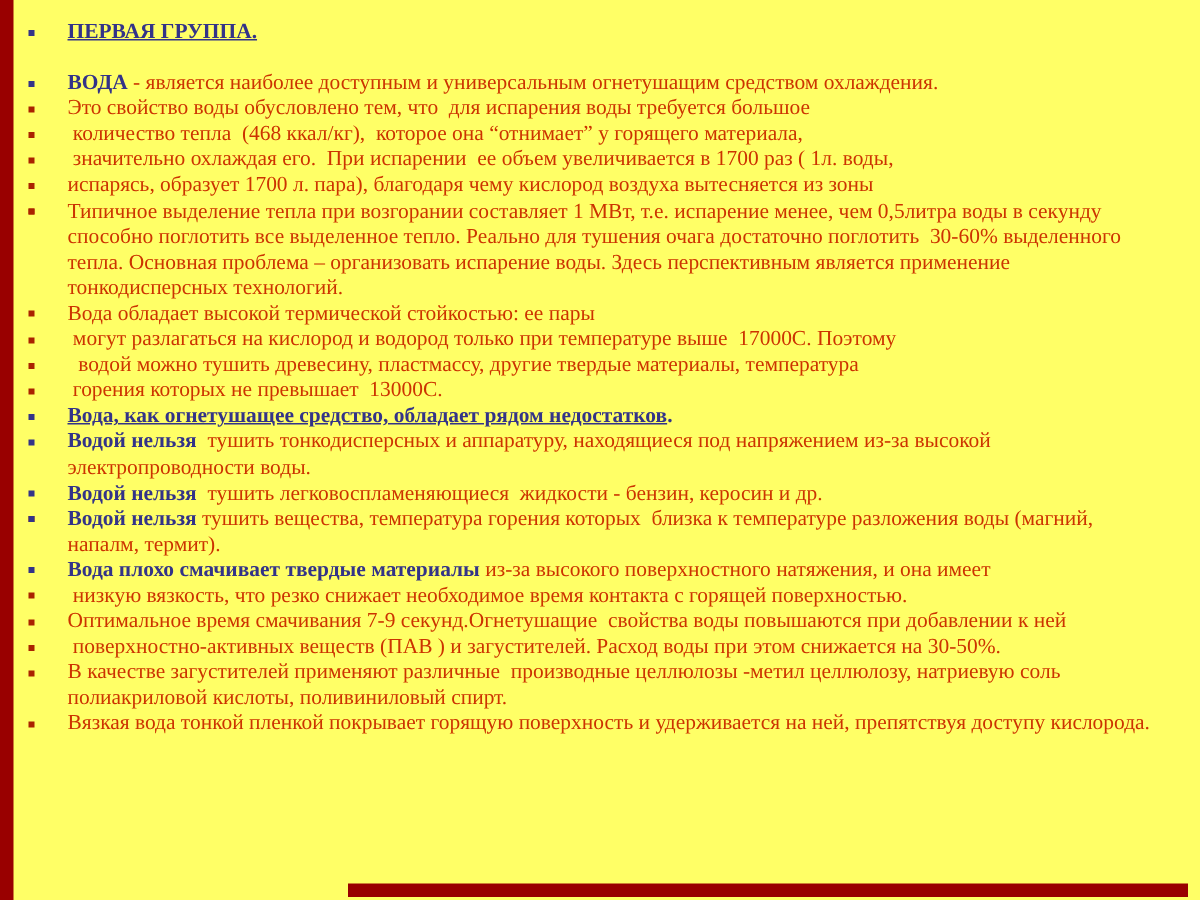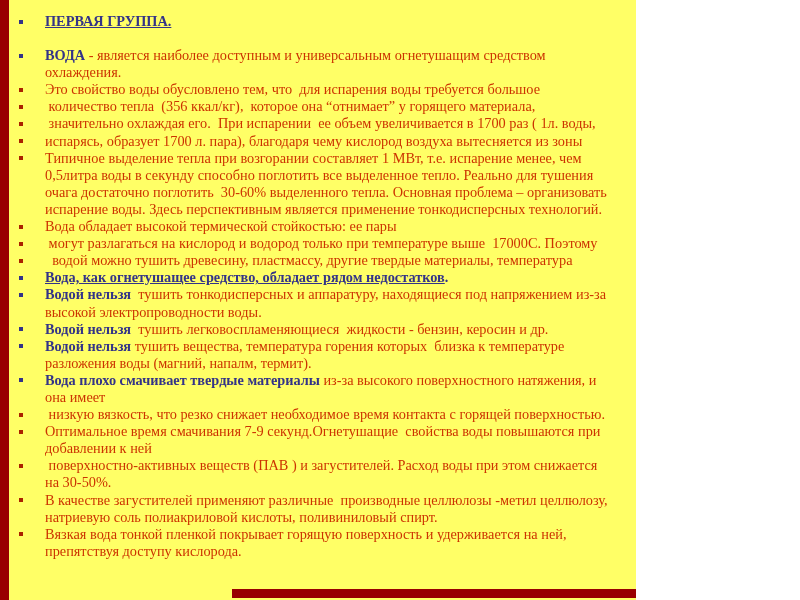--- a/index.html
+++ b/index.html
@@ -4,21 +4,21 @@
 <style>
   html,body { margin:0; padding:0; }
   :root {
     --bg:#FFFF66;
     --navy:#333388;
     --red:#CC3300;
     --maroon:#990000;
   }
   .slide {
     position:relative;
-    width:636px; height:600px;
+    width:800px; height:600px;
     background:var(--bg);
     font-family:"Liberation Serif","DejaVu Serif",serif;
     overflow:hidden;
   }
   .accent-left {
     position:absolute; left:0; top:0; width:9px; height:600px;
     background:var(--maroon);
   }
   .accent-bottom {
     position:absolute; left:232px; bottom:2px; width:560px; height:9px;
@@ -50,29 +50,29 @@
 </head>
 <body>
 
 <div class="slide">
   <div class="accent-left"></div>
   <div class="accent-bottom"></div>
   <ul class="content" id="bullet-list">
       <li class="title-item"><span class="bullet b-navy"></span><span class="seg-navy-bold-underline">ПЕРВАЯ ГРУППА.</span></li>
       <li><span class="bullet b-navy"></span><span class="seg-navy-bold">ВОДА</span><span class="seg-red"> - является наиболее доступным и универсальным огнетушащим средством охлаждения.</span></li>
       <li><span class="bullet b-red"></span><span class="seg-red">Это свойство воды обусловлено тем, что  для испарения воды требуется большое</span></li>
-      <li><span class="bullet b-red"></span><span class="seg-red"> количество тепла  (356 ккал/кг),  которое она “отнимает” у горящего материала,</span></li>
+      <li><span class="bullet b-red"></span><span class="seg-red"> количество тепла  (468 ккал/кг),  которое она “отнимает” у горящего материала,</span></li>
       <li><span class="bullet b-red"></span><span class="seg-red"> значительно охлаждая его.  При испарении  ее объем увеличивается в 1700 раз ( 1л. воды,</span></li>
       <li><span class="bullet b-red"></span><span class="seg-red">испарясь, образует 1700 л. пара), благодаря чему кислород воздуха вытесняется из зоны</span></li>
       <li><span class="bullet b-red"></span></li>
       <li><span class="bullet b-red"></span><span class="seg-red">Типичное выделение тепла при возгорании составляет 1 МВт, т.е. испарение менее, чем 0,5литра воды в секунду способно поглотить все выделенное тепло. Реально для тушения очага достаточно поглотить  30-60% выделенного тепла. Основная проблема – организовать испарение воды. Здесь перспективным является применение тонкодисперсных технологий.</span></li>
       <li><span class="bullet b-red"></span><span class="seg-red">Вода обладает высокой термической стойкостью: ее пары</span></li>
       <li><span class="bullet b-red"></span><span class="seg-red"> могут разлагаться на кислород и водород только при температуре выше  17000С. Поэтому</span></li>
       <li><span class="bullet b-red"></span><span class="seg-red">  водой можно тушить древесину, пластмассу, другие твердые материалы, температура</span></li>
-      <li><span class="bullet b-red"></span></li>
+      <li><span class="bullet b-red"></span><span class="seg-red"> горения которых не превышает  13000С.</span></li>
       <li><span class="bullet b-navy"></span><span class="seg-navy-bold-underline">Вода, как огнетушащее средство, обладает рядом недостатков</span><span class="seg-navy-bold">.</span></li>
       <li><span class="bullet b-navy"></span><span class="seg-navy-bold">Водой нельзя</span><span class="seg-red">  тушить тонкодисперсных и аппаратуру, находящиеся под напряжением из-за высокой электропроводности воды.</span></li>
       <li><span class="bullet b-navy"></span><span class="seg-navy-bold">Водой нельзя</span><span class="seg-red">  тушить легковоспламеняющиеся  жидкости - бензин, керосин и др.</span></li>
       <li><span class="bullet b-red"></span></li>
       <li><span class="bullet b-navy"></span><span class="seg-navy-bold">Водой нельзя</span><span class="seg-red"> тушить вещества, температура горения которых  близка к температуре разложения воды (магний, напалм, термит).</span></li>
       <li><span class="bullet b-navy"></span><span class="seg-navy-bold">Вода плохо смачивает твердые материалы</span><span class="seg-red"> из-за высокого поверхностного натяжения, и она имеет</span></li>
       <li><span class="bullet b-red"></span><span class="seg-red"> низкую вязкость, что резко снижает необходимое время контакта с горящей поверхностью.</span></li>
       <li><span class="bullet b-red"></span><span class="seg-red">Оптимальное время смачивания 7-9 секунд.Огнетушащие  свойства воды повышаются при добавлении к ней</span></li>
       <li><span class="bullet b-red"></span><span class="seg-red"> поверхностно-активных веществ (ПАВ ) и загустителей. Расход воды при этом снижается на 30-50%.</span></li>
       <li><span class="bullet b-red"></span><span class="seg-red">В качестве загустителей применяют различные  производные целлюлозы -метил целлюлозу, натриевую соль полиакриловой кислоты, поливиниловый спирт.</span></li>

